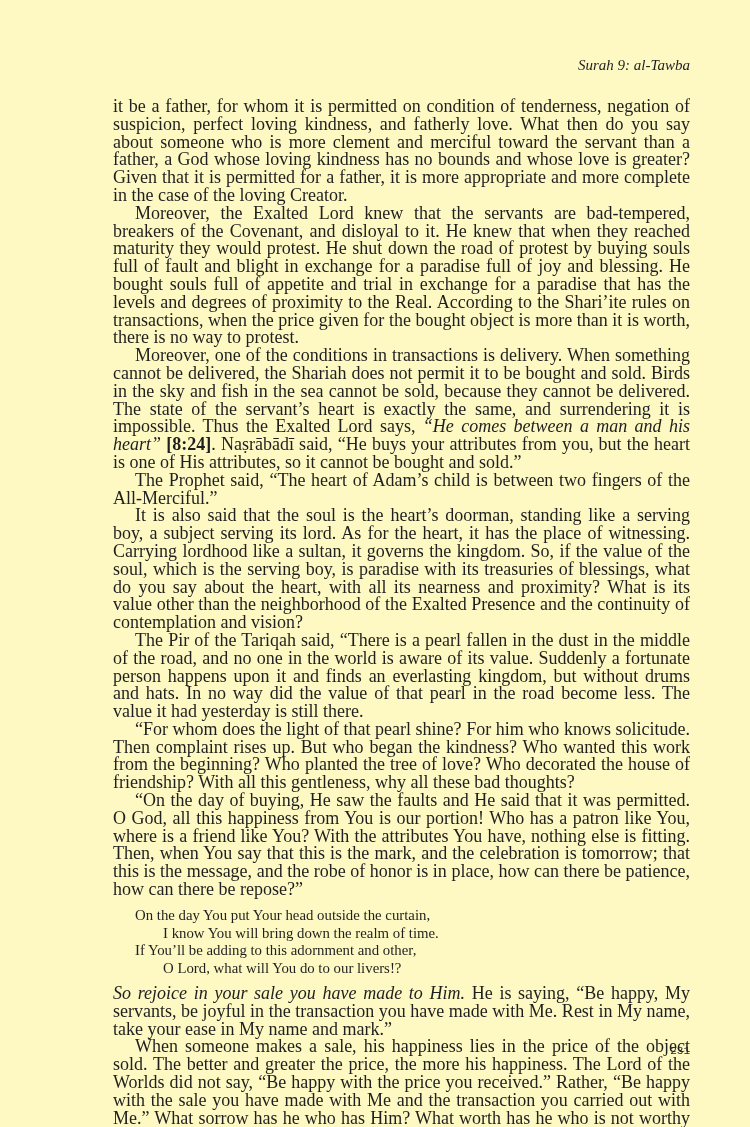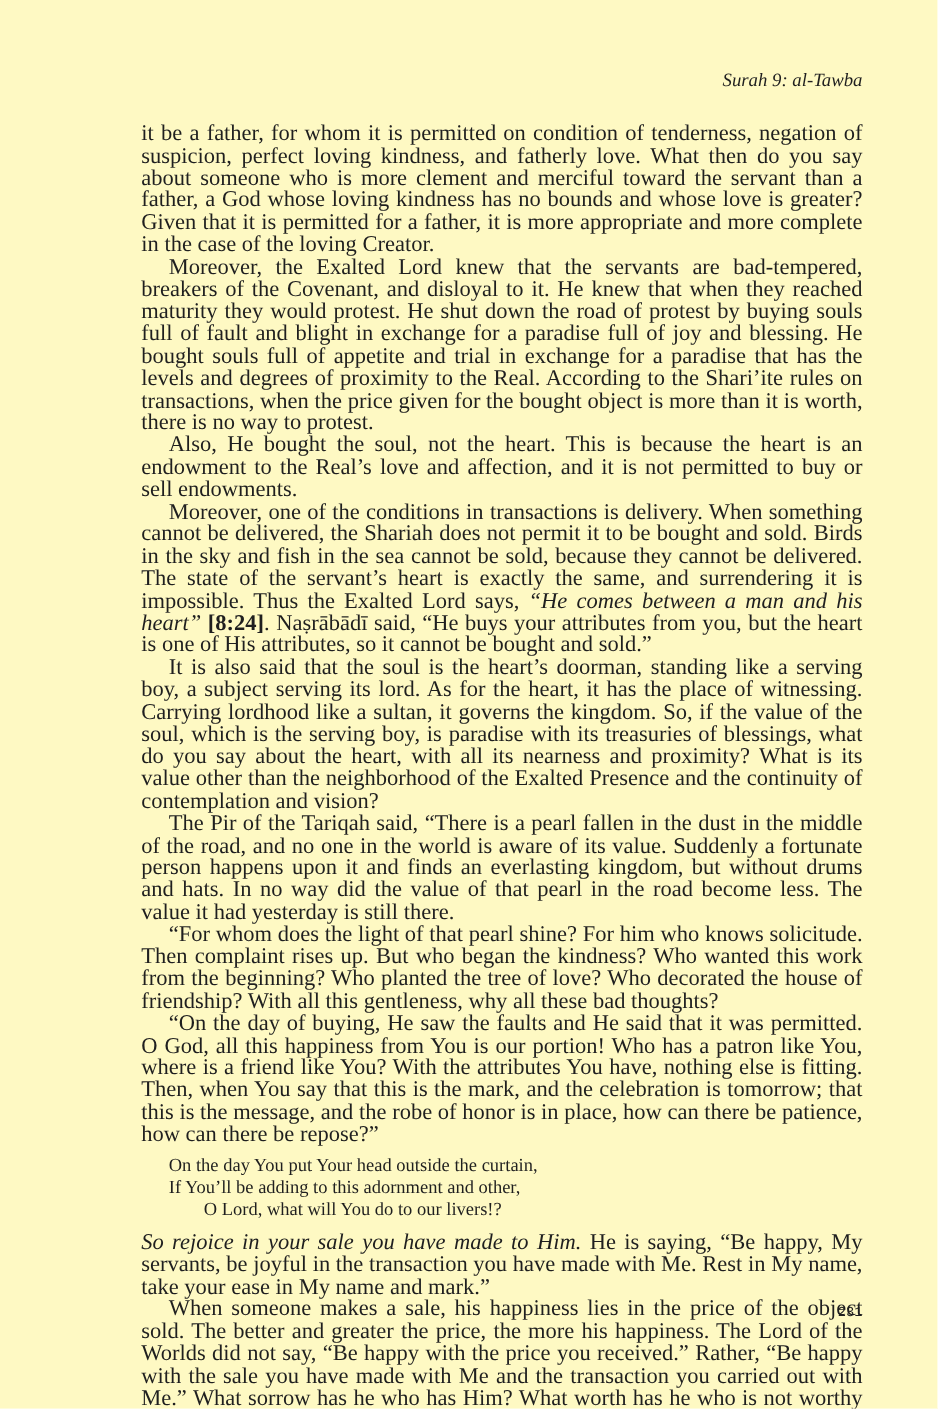--- a/index.html
+++ b/index.html
@@ -58,28 +58,29 @@
 </style>
 </head>
 <body>
 
 <div class="page">
   <div class="text-col">
     <p class="running-header">Surah 9: al-Tawba</p>
     <div>
         <p class="para"><span>it be a father, for whom it is permitted on condition of tenderness, negation of suspicion, perfect loving kindness, and fatherly love. What then do you say about someone who is more clement and merciful toward the servant than a father, a God whose loving kindness has no bounds and whose love is greater? Given that it is permitted for a father, it is more appropriate and more complete in the case of the loving Creator.</span></p>
         <p class="para ind"><span>Moreover, the Exalted Lord knew that the servants are bad-tempered, breakers of the Covenant, and disloyal to it. He knew that when they reached maturity they would protest. He shut down the road of protest by buying souls full of fault and blight in exchange for a paradise full of joy and blessing. He bought souls full of appetite and trial in exchange for a paradise that has the levels and degrees of proximity to the Real. According to the Shari’ite rules on transactions, when the price given for the bought object is more than it is worth, there is no way to protest.</span></p>
-        <p class="para ind"><span>Also, He bought the soul, not the heart. This is because the heart is an endowment to the Real’s love and affection, and it is not permitted to buy or sell endowments.</span></p>
         <p class="para ind"><span>Moreover, one of the conditions in transactions is delivery. When something cannot be delivered, the Shariah does not permit it to be bought and sold. Birds in the sky and fish in the sea cannot be sold, because they cannot be delivered. The state of the servant’s heart is exactly the same, and surrendering it is impossible. Thus the Exalted Lord says, </span><span class="run-italic">“He comes between a man and his heart”</span><span> </span><span class="run-bold">[8:24]</span><span>. Naṣrābādī said, “He buys your attributes from you, but the heart is one of His attributes, so it cannot be bought and sold.”</span></p>
+        <p class="para ind"><span>The Prophet said, “The heart of Adam’s child is between two fingers of the All-Merciful.”</span></p>
         <p class="para ind"><span>It is also said that the soul is the heart’s doorman, standing like a serving boy, a subject serving its lord. As for the heart, it has the place of witnessing. Carrying lordhood like a sultan, it governs the kingdom. So, if the value of the soul, which is the serving boy, is paradise with its treasuries of blessings, what do you say about the heart, with all its nearness and proximity? What is its value other than the neighborhood of the Exalted Presence and the continuity of contemplation and vision?</span></p>
         <p class="para ind"><span>The Pir of the Tariqah said, “There is a pearl fallen in the dust in the middle of the road, and no one in the world is aware of its value. Suddenly a fortunate person happens upon it and finds an everlasting kingdom, but without drums and hats. In no way did the value of that pearl in the road become less. The value it had yesterday is still there.</span></p>
         <p class="para ind"><span>“For whom does the light of that pearl shine? For him who knows solicitude. Then complaint rises up. But who began the kindness? Who wanted this work from the beginning? Who planted the tree of love? Who decorated the house of friendship? With all this gentleness, why all these bad thoughts?</span></p>
         <p class="para ind"><span>“On the day of buying, He saw the faults and He said that it was permitted. O God, all this happiness from You is our portion! Who has a patron like You, where is a friend like You? With the attributes You have, nothing else is fitting. Then, when You say that this is the mark, and the celebration is tomorrow; that this is the message, and the robe of honor is in place, how can there be patience, how can there be repose?”</span></p>
         <div class="verse">
           <div class="verse-line lv1">On the day You put Your head outside the curtain,</div>
+          <div class="verse-line lv2">I know You will bring down the realm of time.</div>
           <div class="verse-line lv1">If You’ll be adding to this adornment and other,</div>
           <div class="verse-line lv2">O Lord, what will You do to our livers!?</div>
         </div>
         <p class="para"><span class="run-italic">So rejoice in your sale you have made to Him.</span><span> He is saying, “Be happy, My servants, be joyful in the transaction you have made with Me. Rest in My name, take your ease in My name and mark.”</span></p>
         <p class="para ind"><span>When someone makes a sale, his happiness lies in the price of the object sold. The better and greater the price, the more his happiness. The Lord of the Worlds did not say, “Be happy with the price you received.” Rather, “Be happy with the sale you have made with Me and the transaction you carried out with Me.” What sorrow has he who has Him? What worth has he who is not worthy for His proximity?</span></p>
         <p class="para ind"><span>A Psalm of David says, “O child of Adam, why do you love other than Me when I am worthy</span></p>
       </div>
   </div>
   <div class="page-number">231</div>
 </div>

